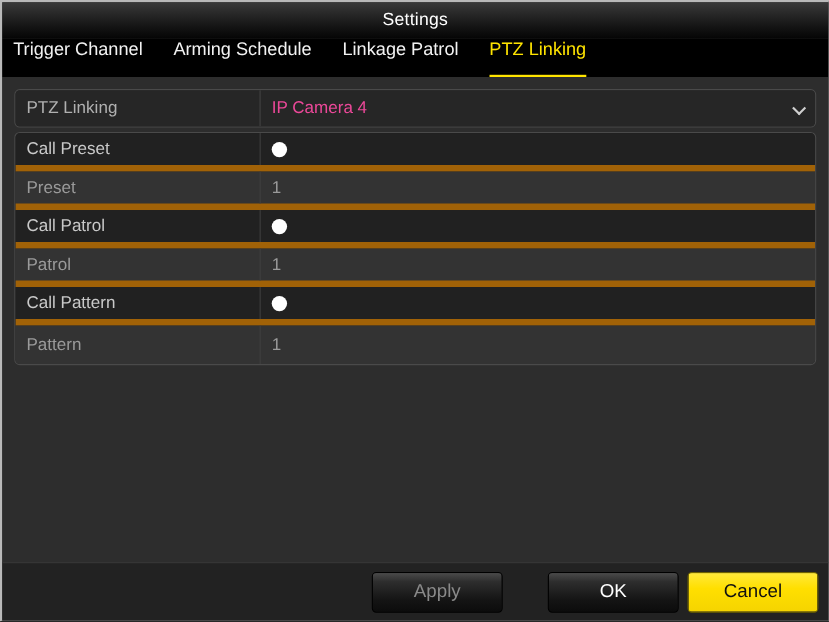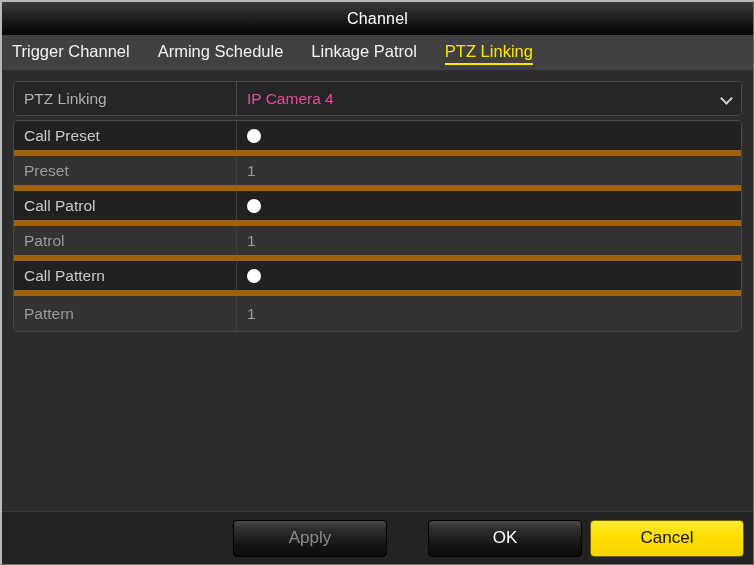--- a/index.html
+++ b/index.html
@@ -39,23 +39,22 @@
   #title-text {
     color: #ffffff;
     font-size: 16px;
     letter-spacing: 0.2px;
   }
 
   
   #tabbar {
     height: 35px;
     flex: 0 0 35px;
-    background: #404040;
-    display: flex;
-    align-items: center;
+    background: #000000;
+    display: flex;
     padding-left: 10px;
     box-sizing: border-box;
   }
   .tab {
     color: #f2f2f2;
     font-size: 16.5px;
     padding: 0 0 2px 0;
     margin-right: 28px;
     white-space: nowrap;
     cursor: default;
@@ -183,21 +182,21 @@
     height: 53px;
     background: #222222;
     border-top: 1px solid #3a3a3a;
     display: flex;
     align-items: center;
     justify-content: flex-end;
     padding-right: 9px;
     box-sizing: border-box;
   }
   .btn {
-    width: 154px;
+    width: 119px;
     height: 37px;
     margin-left: 8px;
     border-radius: 4px;
     display: flex;
     align-items: center;
     justify-content: center;
     font-size: 17px;
     box-sizing: border-box;
     cursor: default;
     border: 1px solid #000;
@@ -216,21 +215,21 @@
     color: #111111;
     border: 1px solid #6e6200;
   }
 </style>
 </head>
 <body>
 
 <div id="window">
 
   <div id="titlebar">
-    <span id="title-text">Channel</span>
+    <span id="title-text">Settings</span>
   </div>
 
   <div id="tabbar">
     <div class="tab">Trigger Channel</div>
     <div class="tab">Arming Schedule</div>
     <div class="tab">Linkage Patrol</div>
     <div class="tab active">PTZ Linking</div>
   </div>
 
   <div id="content">

